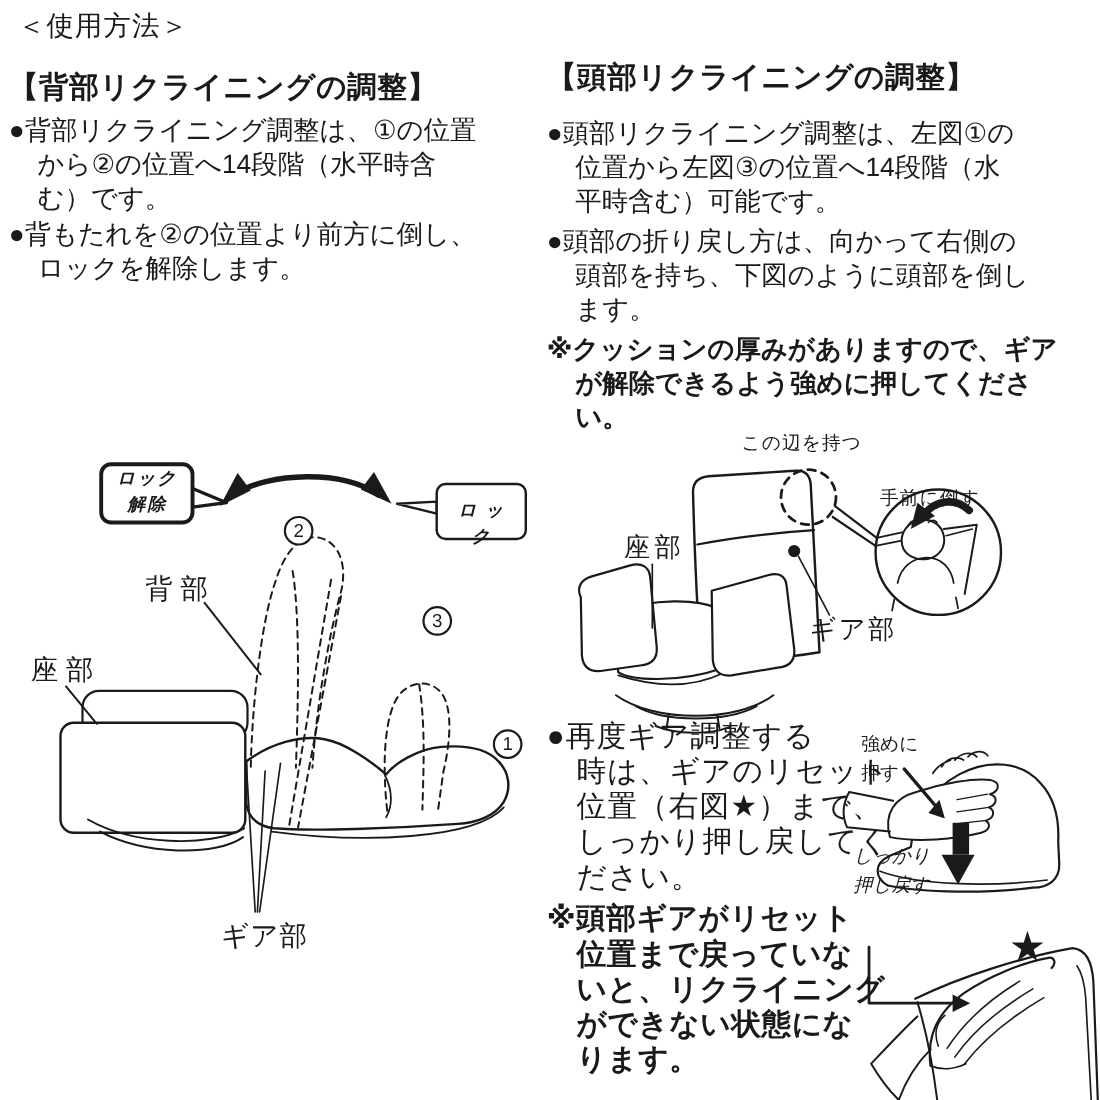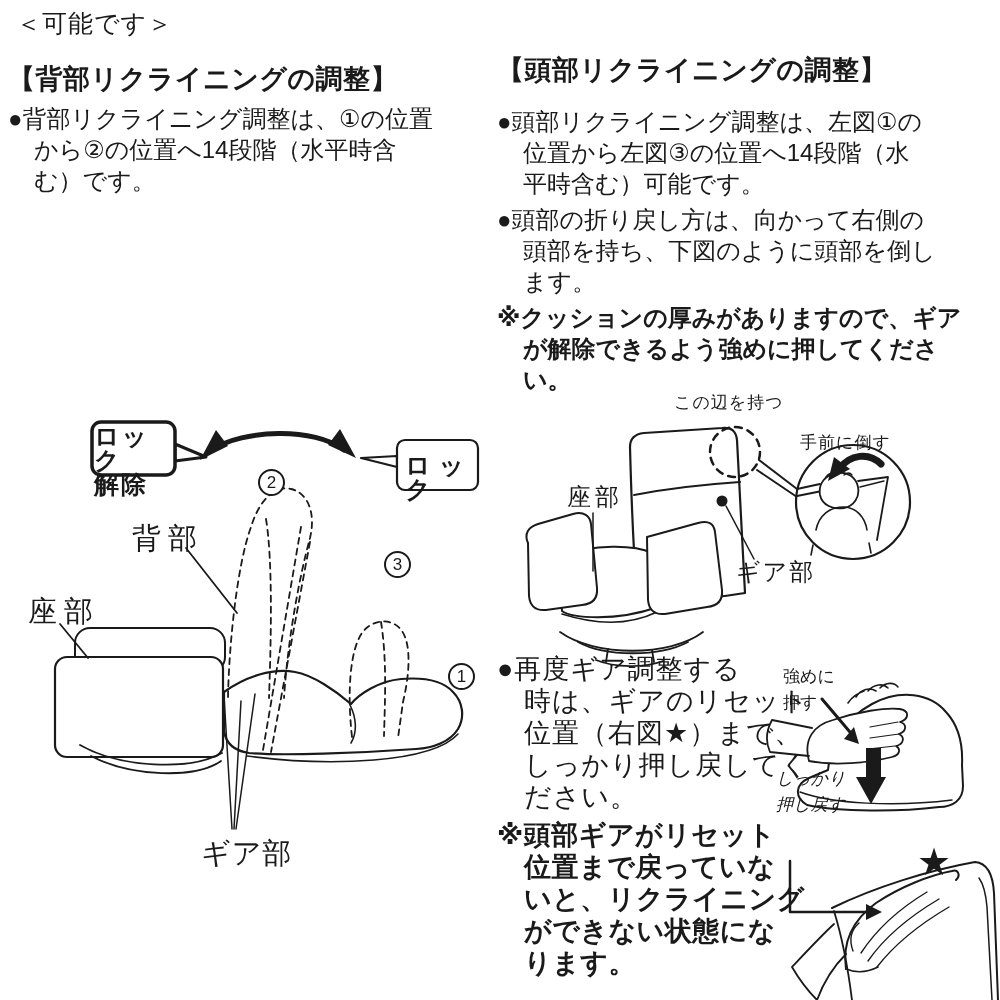--- a/index.html
+++ b/index.html
@@ -10,43 +10,44 @@
   }
   .abs{position:absolute;}
   .page-title{font-size:25px;letter-spacing:1px;}
   .heading{font-size:27px;font-weight:bold;letter-spacing:0.5px;white-space:nowrap;}
   .body-text{font-size:24px;line-height:31px;}
   .hang{padding-left:26px;text-indent:-26px;}
   .bullet{margin:0 0 2px 0;}
   .bullet-r{margin:0 0 5px 0;}
   .note{font-weight:bold;}
   .narrow{font-size:27px;line-height:32px;letter-spacing:1px;padding-left:27px;text-indent:-27px;}
-  .dlabel{font-size:29px;white-space:nowrap;}
+  .dlabel{font-size:25px;white-space:nowrap;}
   .dlabel-s{font-size:17px;white-space:nowrap;}
   .two-line{line-height:26px;}
-  .bubble-text{font-size:25px;line-height:24px;font-weight:bold;}
+  .bubble-text{font-size:16px;line-height:24px;text-align:center;font-weight:bold;font-style:italic;}
   .badge{
     box-sizing:border-box;width:27px;height:27px;border:2px solid #1a1a1a;border-radius:50%;
     display:flex;align-items:center;justify-content:center;
     font-size:17px;font-weight:normal;background:#fff;
   }
   .star{font-size:38px;line-height:38px;}
   svg{position:absolute;overflow:visible;}
   svg *{stroke-linecap:round;stroke-linejoin:round;}
 </style>
 </head>
 <body>
 
-<div class="abs page-title" style="left:16px;top:7px;">＜可能です＞</div>
+<div class="abs page-title" style="left:16px;top:7px;">＜使用方法＞</div>
 
 <div class="abs heading" style="left:8px;top:61px;">【背部リクライニングの調整】</div>
 <div class="abs heading" style="left:497px;top:52px;text-align:right;">【頭部リクライニングの調整】</div>
 
 <div class="abs body-text" style="left:8px;top:103px;width:488px;">
   <div class="hang bullet">●背部リクライニング調整は、①の位置<br>から②の位置へ14段階（水平時含<br>む）です。</div>
+  <div class="hang bullet">●背もたれを②の位置より前方に倒し、<br>ロックを解除します。</div>
 </div>
 
 <div class="abs body-text" style="left:497px;top:106px;width:505px;">
   <div class="hang bullet-r">●頭部リクライニング調整は、左図①の<br>位置から左図③の位置へ14段階（水<br>平時含む）可能です。</div>
   <div class="hang bullet-r">●頭部の折り戻し方は、向かって右側の<br>頭部を持ち、下図のように頭部を倒し<br>ます。</div>
   <div class="hang note">※クッションの厚みがありますので、ギア<br>が解除できるよう強めに押してくださ<br>い。</div>
 </div>
 
 <div class="abs" style="left:497px;top:653px;width:330px;">
   <div class="narrow" style="margin-bottom:6px;">●再度ギア調整する<br>時は、ギアのリセット<br>位置（右図★）まで、<br>しっかり押し戻してく<br>ださい。</div>
@@ -155,21 +156,21 @@
       <path stroke-width="1.4" d="M 326,92 q 4,-6 9,-2 M 335,89 q 5,-5 9,-1 M 344,90 q 5,-4 8,0"></path>
       <path stroke-width="1.6" d="M 316,145 C 319,130 330,122 343,122 C 356,122 365,132 367,145"></path>
       <path stroke-width="1.6" d="M 313,160 L 311,170 M 369,158 L 371,168"></path>
       <path stroke-width="7" d="M 339,84 C 350,69 369,67 381,79"></path>
       <polygon fill="#1a1a1a" stroke="none" points="328,96 334,72 350,84"></polygon>
     </g>
   </g>
 </svg>
 
 <div class="abs dlabel-s" style="left:674px;top:391px;letter-spacing:1px;">この辺を持つ</div>
-<div class="abs dlabel-s" style="left:800px;top:431px;letter-spacing:1px;text-align:center;">手前に倒す</div>
+<div class="abs dlabel-s" style="left:800px;top:441px;letter-spacing:1px;text-align:center;">手前に倒す</div>
 <div class="abs dlabel-s" style="left:567px;top:481px;letter-spacing:4px;font-size:24px;">座部</div>
 <div class="abs dlabel-s" style="left:736px;top:556px;letter-spacing:2px;font-size:24px;">ギア部</div>
 
 <svg style="left:760px;top:635px;" width="240" height="365" viewBox="0 0 240 365">
   <g fill="none" stroke="#1a1a1a">
 
     <g>
       <path fill="#fff" stroke-width="2" d="M 47,170 C 35,163 34,150 49,143 L 68,135 C 71,107 86,83 112,69 C 140,54 170,58 186,77 C 199,91 203,110 202,130 L 203,151 C 203,165 193,172 179,172 C 139,177 80,177 47,170 Z"></path>
       <path stroke-width="1.5" d="M 40,157 C 72,169 135,172 192,165"></path>
       <path fill="#fff" stroke-width="1.8" d="M 49,126 C 43,104 54,90 73,85 C 97,77 126,72 140,74 C 150,76 149,84 140,87 C 147,89 147,96 139,99 C 145,102 144,109 136,111 C 141,114 140,120 132,122 C 108,128 74,131 49,126 Z"></path>

